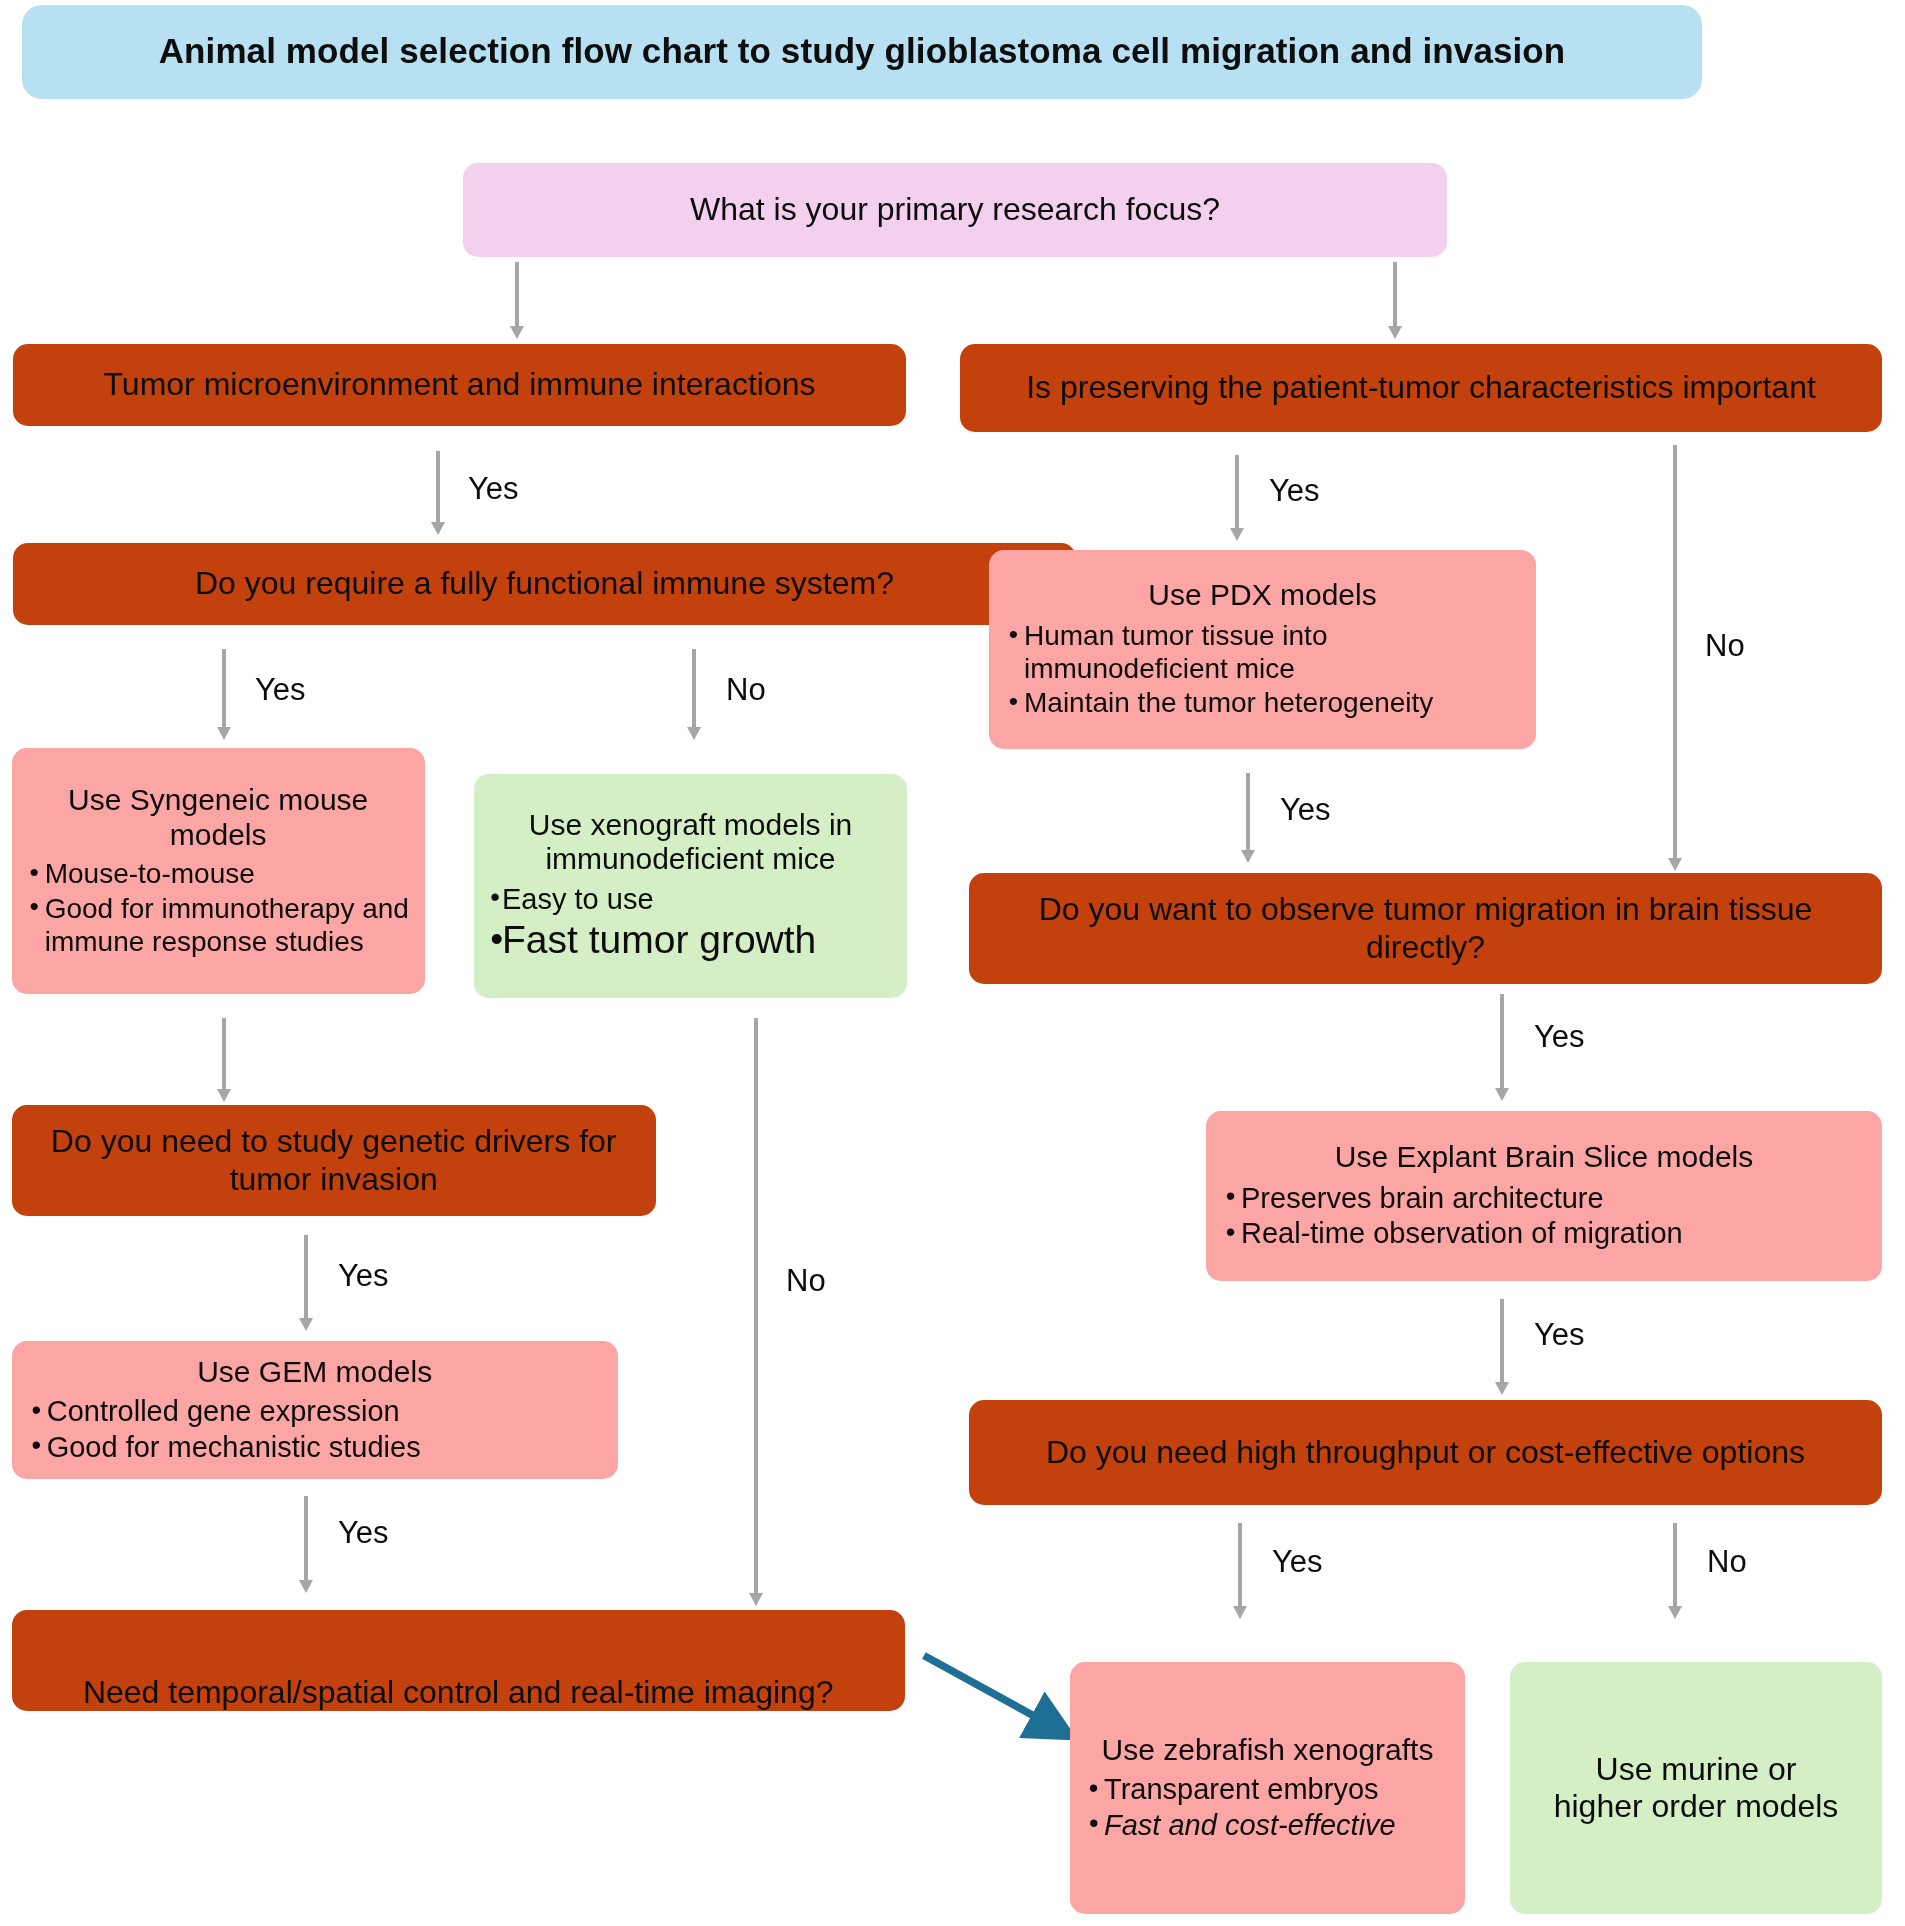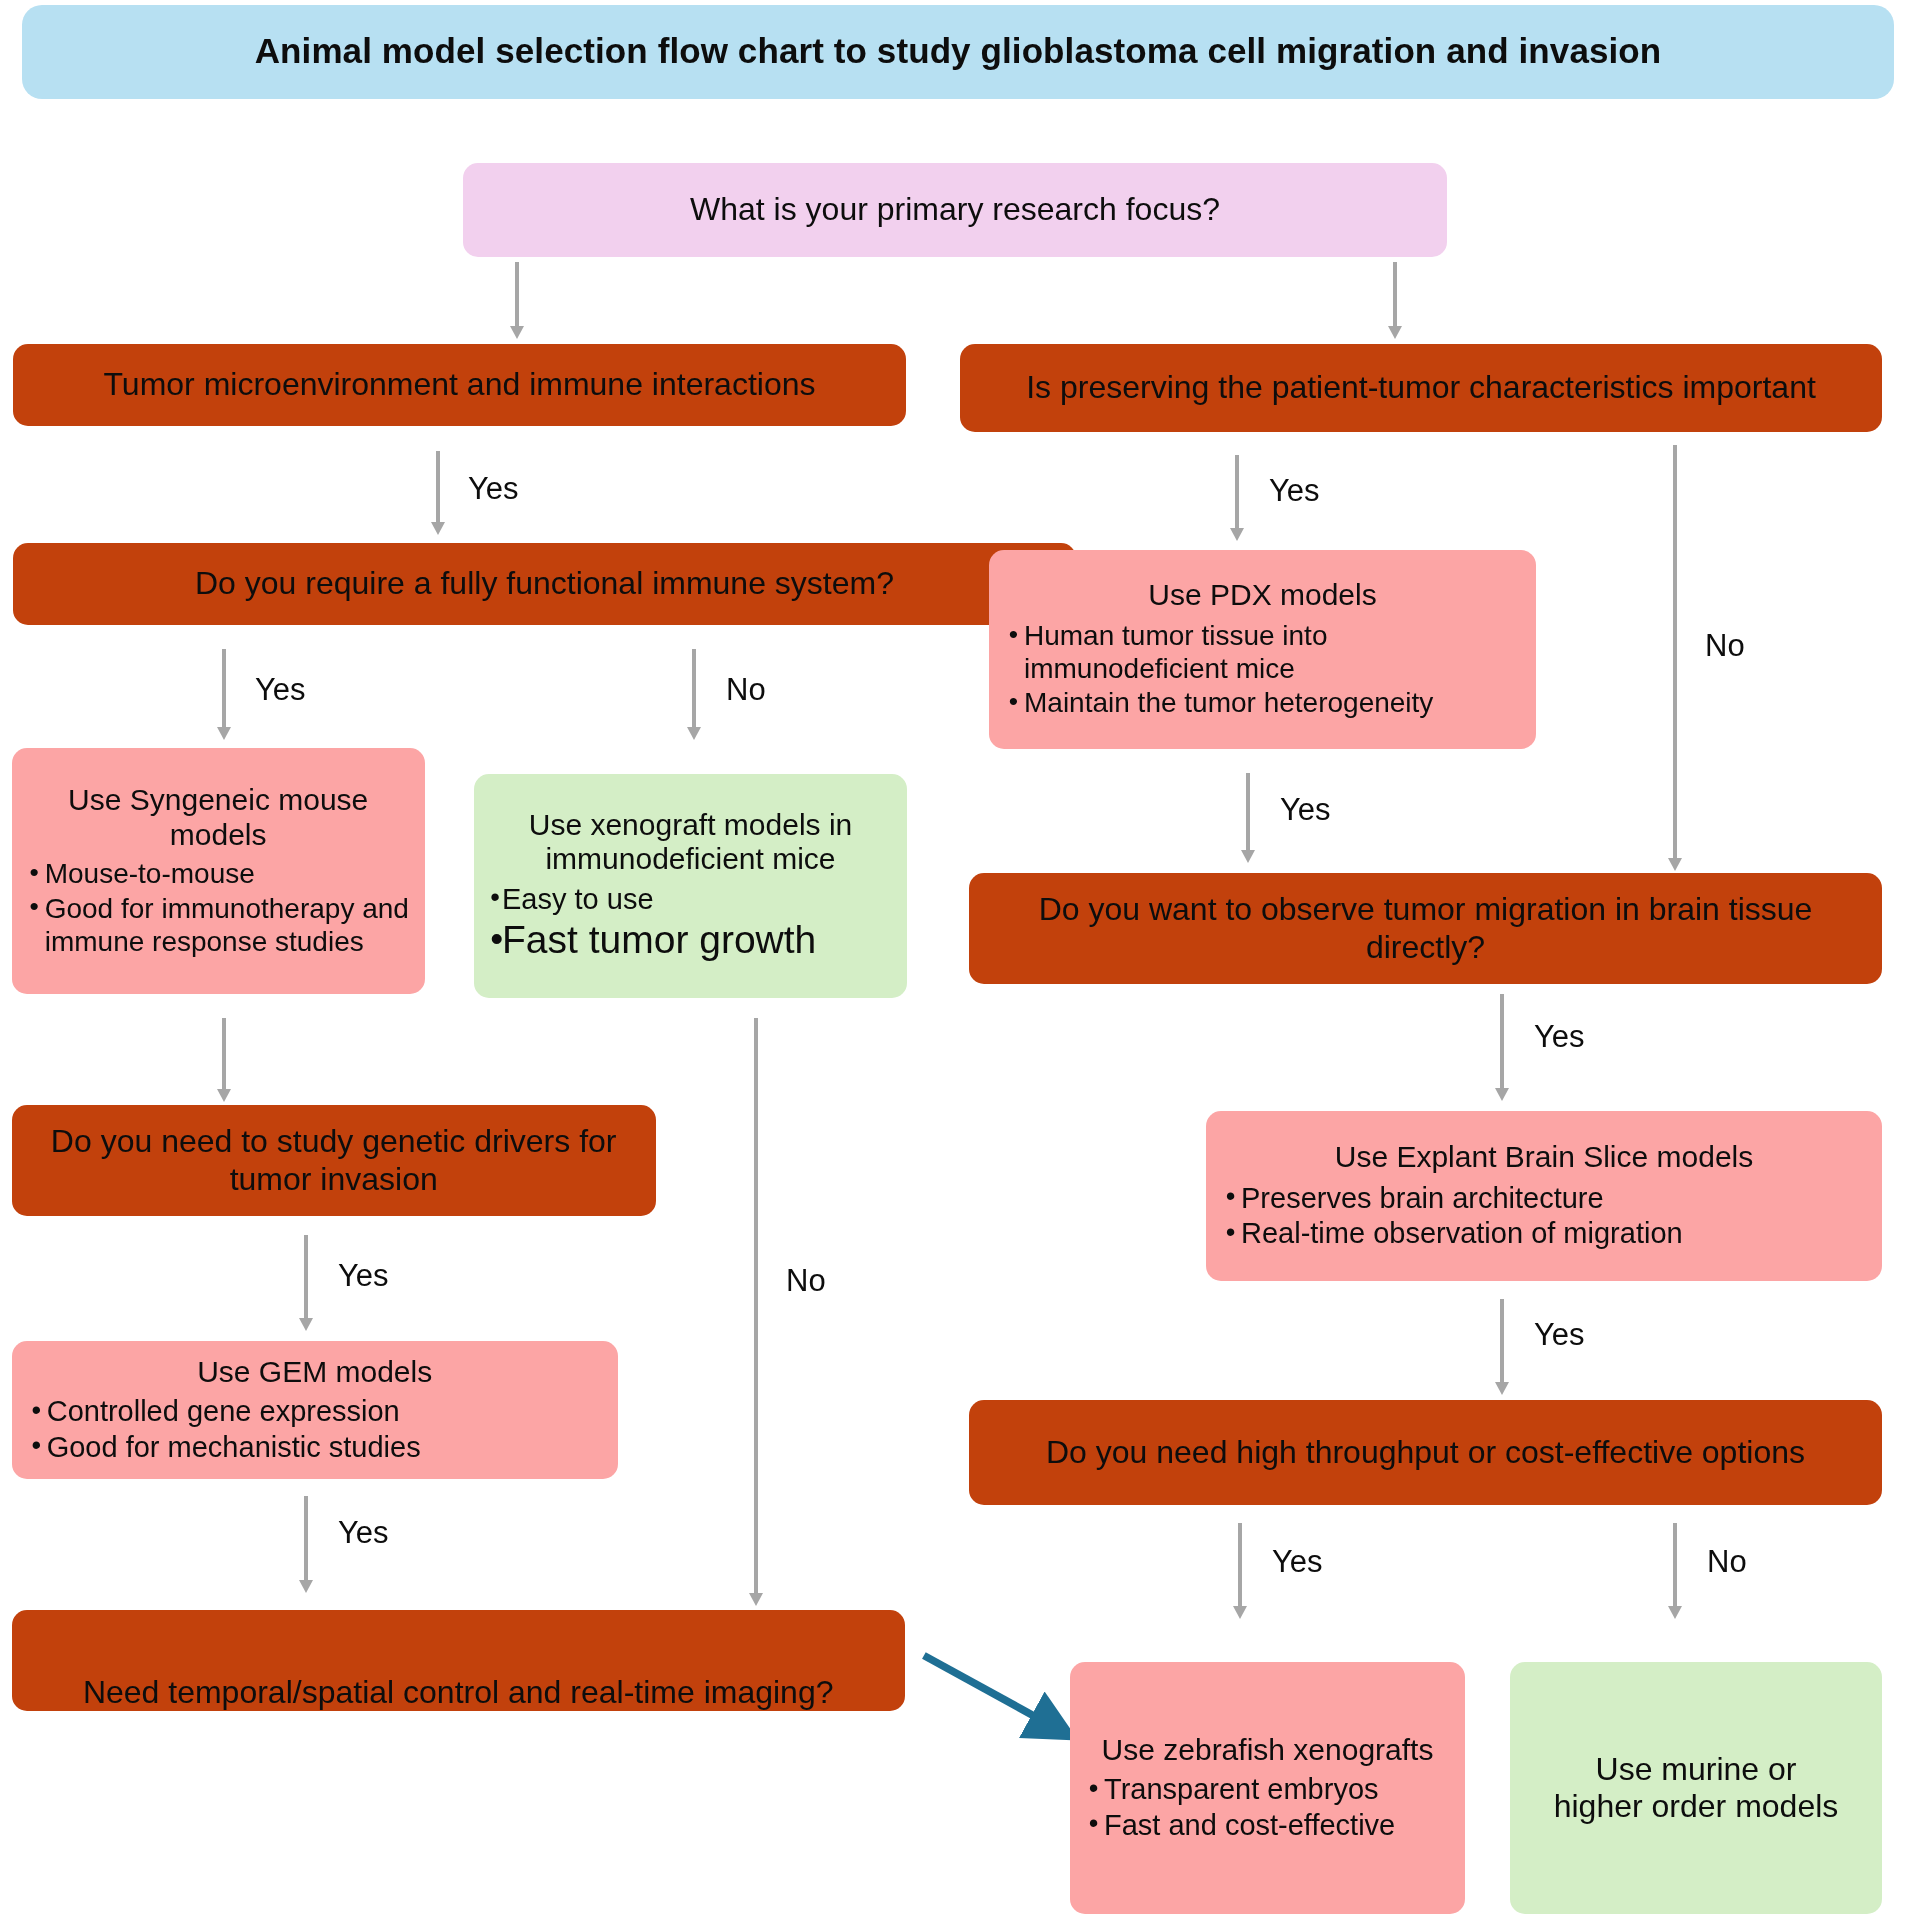--- a/index.html
+++ b/index.html
@@ -30,21 +30,21 @@
               border-top:13px solid #a6a6a6;}
   .elabel{position:absolute;font-size:31px;color:#0d0d0d;white-space:nowrap;}
 
   .diag{position:absolute;}
 </style>
 </head>
 <body>
 
 <div id="canvas">
 
-  <div class="node banner" style="left:22px;top:4.7px;width:1872px;height:94px;">
+  <div class="node banner" style="left:22px;top:4.7px;width:1680px;height:94px;">
     <div class="title">Animal model selection flow chart to study glioblastoma cell migration and invasion</div>
   </div>
 
   <div class="node pink" style="left:463px;top:163px;width:984px;height:94px;">
     <div class="title" style="font-size:32px;">What is your primary research focus?</div>
   </div>
 
   <div class="edge" style="left:515px;top:262px;">
     <div class="shaft" style="height:69px;"></div>
     <div class="head" style="top:64px;"></div>
@@ -212,21 +212,21 @@
         <path d="M0,0 L7,3.5 L0,7 z" fill="#1f6f94"></path>
       </marker>
     </defs>
     <line x1="8" y1="18" x2="252" y2="152" stroke="#1f6f94" stroke-width="13" marker-end="url(#bluehead)"></line>
   </svg>
 
   <div class="node yellow" style="left:1070px;top:1662px;width:395px;height:252px;padding:7px 14px;">
     <div class="title" style="font-size:30px;margin-bottom:3.5px;">Use zebrafish xenografts</div>
     <ul>
       <li style="font-size:29px;">Transparent embryos</li>
-      <li style="font-size:29px;">Fast and cost-effective</li>
+      <li style="font-size:29px;font-style:italic;">Fast and cost-effective</li>
     </ul>
   </div>
 
   <div class="node green" style="left:1510px;top:1662px;width:372px;height:252px;">
     <div class="title" style="font-size:32px;padding:0 41px;">Use murine or higher order models</div>
   </div>
 
 </div>
 
 

